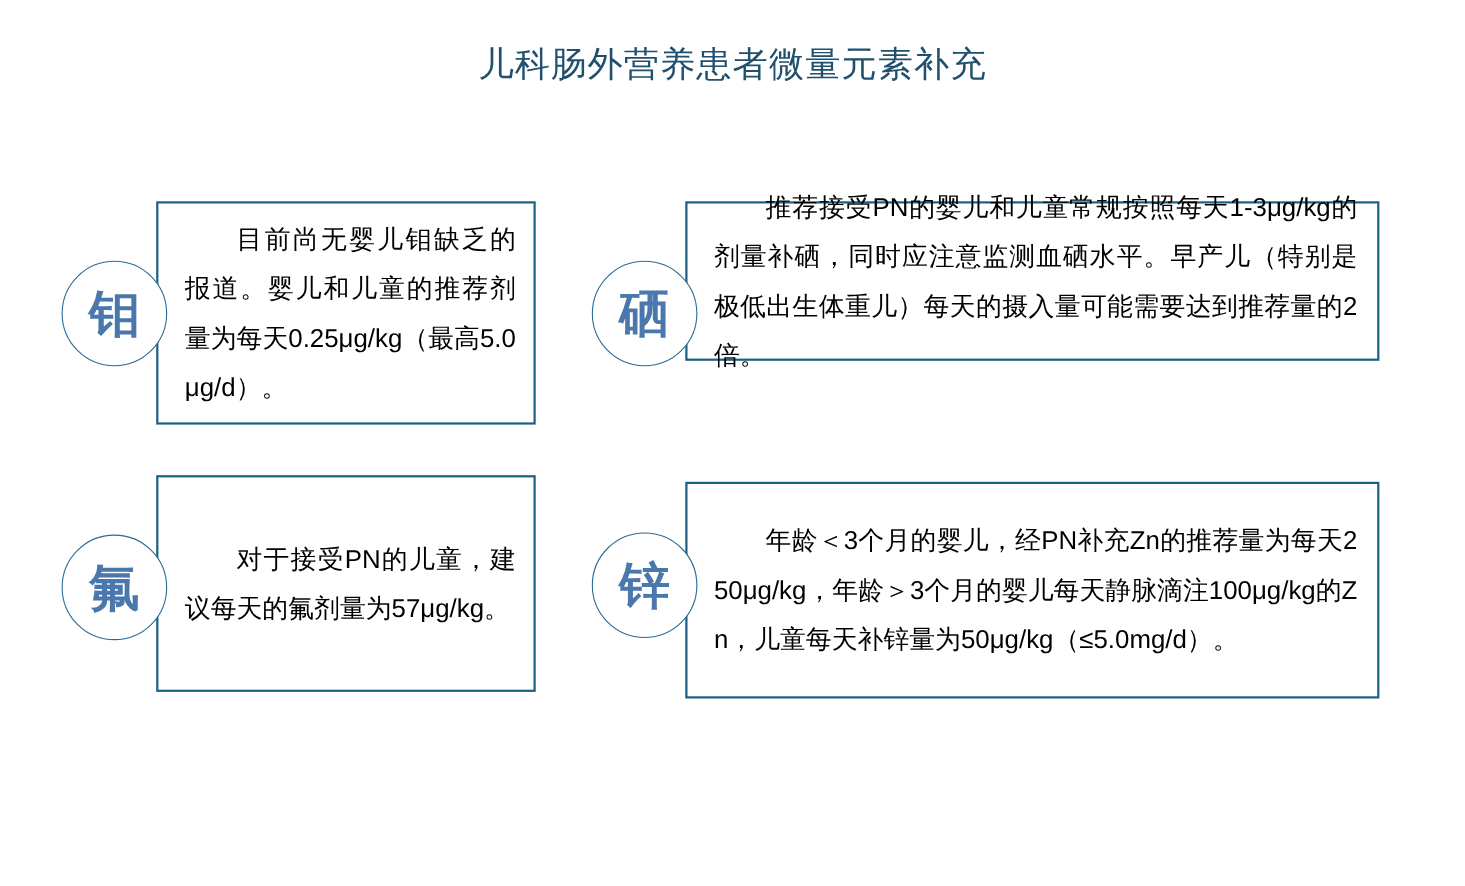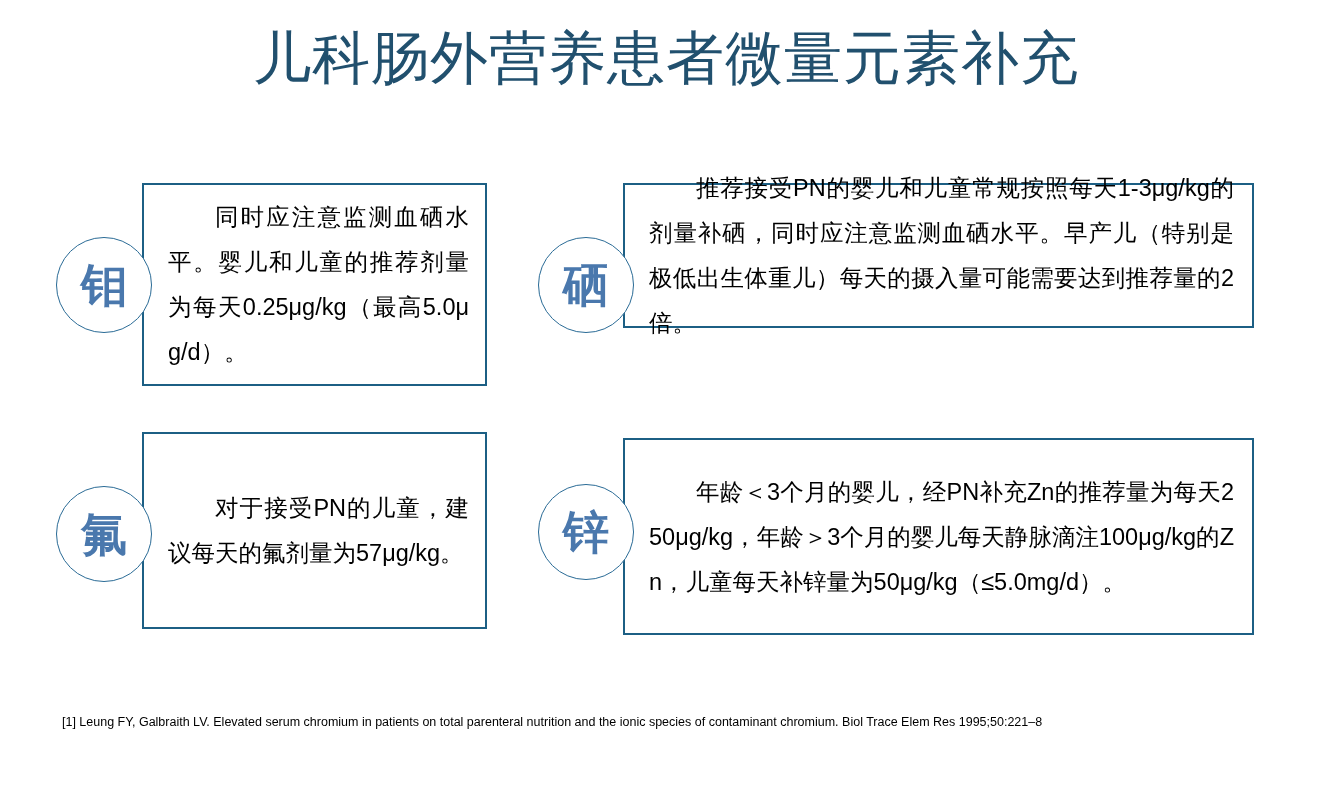--- a/index.html
+++ b/index.html
@@ -17,21 +17,21 @@
     -webkit-font-smoothing: antialiased;
   }
 
   
   #slide-title {
     position: absolute;
     left: 0;
     top: 30px;
     width: 1332px;
     text-align: center;
-    font-size: 58px;
+    font-size: 32px;
     line-height: 56px;
     font-weight: 400;
     letter-spacing: 1px;
     color: #21506e;
     white-space: nowrap;
   }
 
   
   .card {
     position: absolute;
@@ -102,21 +102,21 @@
     line-height: 19px;
   }
   .reference-line { white-space: nowrap; }
 </style>
 </head>
 <body>
 
 <div id="slide-title">儿科肠外营养患者微量元素补充</div>
 
 <div class="card" id="card-molybdenum">
-  <div class="card-text">同时应注意监测血硒水平。婴儿和儿童的推荐剂量为每天0.25μg/kg（最高5.0μg/d）。</div>
+  <div class="card-text">目前尚无婴儿钼缺乏的报道。婴儿和儿童的推荐剂量为每天0.25μg/kg（最高5.0μg/d）。</div>
 </div>
 <div class="badge" id="badge-molybdenum">
   <span class="badge-label">钼</span>
 </div>
 
 <div class="card" id="card-selenium">
   <div class="card-text">推荐接受PN的婴儿和儿童常规按照每天1-3μg/kg的剂量补硒，同时应注意监测血硒水平。早产儿（特别是极低出生体重儿）每天的摄入量可能需要达到推荐量的2倍。</div>
 </div>
 <div class="badge" id="badge-selenium">
   <span class="badge-label">硒</span>
@@ -130,14 +130,13 @@
 </div>
 
 <div class="card" id="card-zinc">
   <div class="card-text">年龄＜3个月的婴儿，经PN补充Zn的推荐量为每天250μg/kg，年龄＞3个月的婴儿每天静脉滴注100μg/kg的Zn，儿童每天补锌量为50μg/kg（≤5.0mg/d）。</div>
 </div>
 <div class="badge" id="badge-zinc">
   <span class="badge-label">锌</span>
 </div>
 
 <div id="references">
-  <div class="reference-line">[1] Leung FY, Galbraith LV. Elevated serum chromium in patients on total parenteral nutrition and the ionic species of contaminant chromium. Biol Trace Elem Res 1995;50:221–8</div>
 </div>
 
 </body></html>

